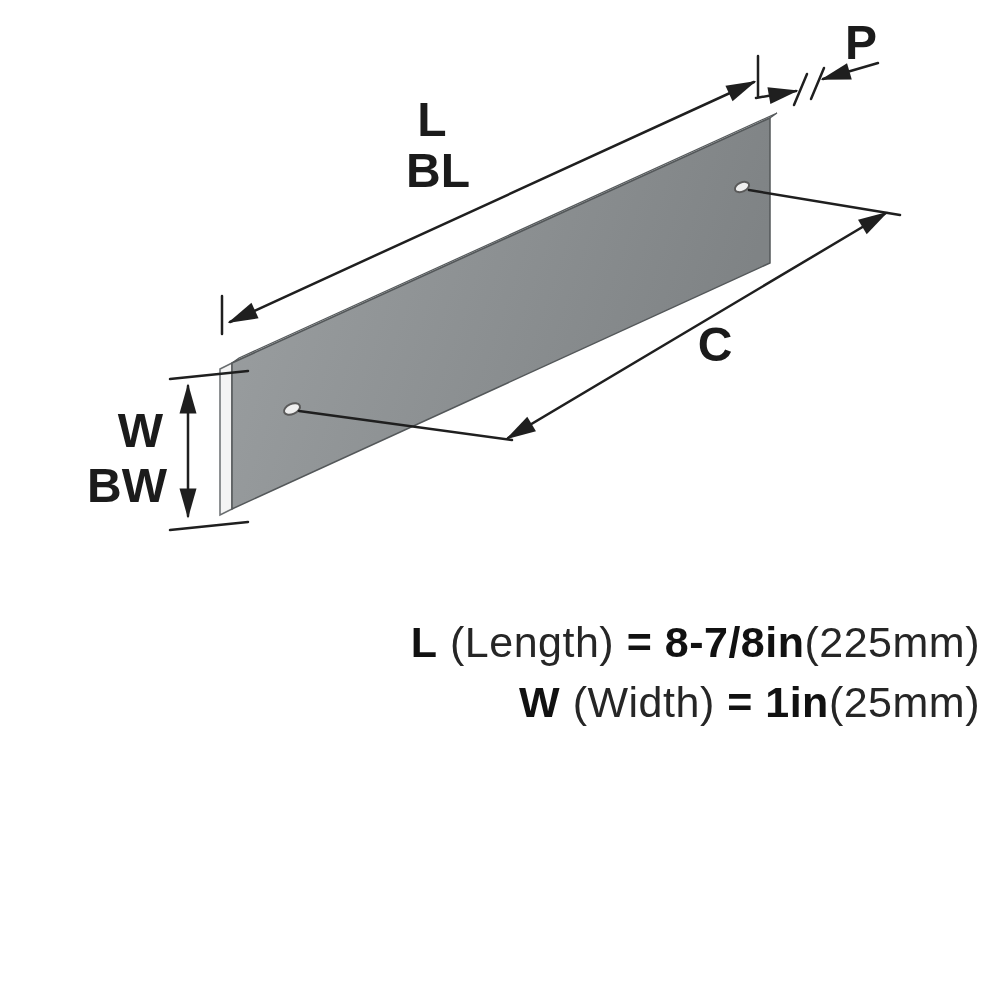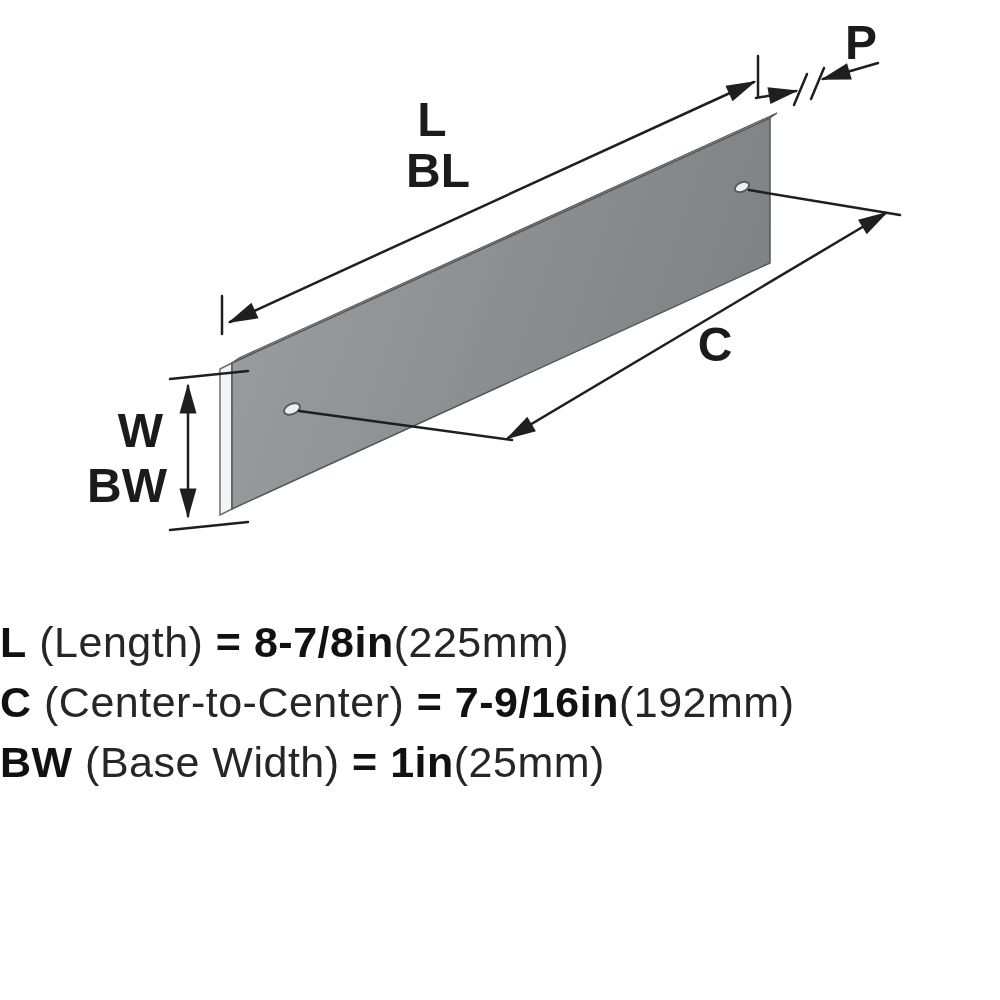--- a/index.html
+++ b/index.html
@@ -1,20 +1,20 @@
 <!DOCTYPE html>
 <html><head>
 <meta charset="utf-8">
 <style>
   html,body{margin:0;padding:0;background:#ffffff;}
   body{width:1000px;height:1000px;overflow:hidden;font-family:"Liberation Sans",sans-serif;}
   .canvas{position:relative;width:1000px;height:1000px;background:#ffffff;}
   svg text{font-family:"Liberation Sans",sans-serif;font-weight:700;fill:#1b1b1b;}
   .dim-label{font-size:48px;}
-  .legend{position:absolute;left:0;top:612px;width:980px;text-align:left;
+  .legend{position:absolute;left:0;top:612px;width:980px;text-align:right;
           font-size:43px;line-height:60px;color:#1b1b1b;letter-spacing:.5px;}
   .legend-row{white-space:nowrap;}
   .sym,.eq,.val{font-weight:700;color:#111;}
   .name,.metric{font-weight:400;color:#262626;}
 </style>
 </head>
 <body>
 
 <div class="canvas">
 
@@ -71,26 +71,20 @@
 
   
   <div class="legend">
     <div class="legend-row">
       <span class="sym">L</span>
       <span class="name">(Length)</span>
       <span class="eq">=</span>
       <span class="val">8-7/8in</span><span class="metric">(225mm)</span>
     </div>
     <div class="legend-row">
-      <span class="sym">C</span>
-      <span class="name">(Center-to-Center)</span>
-      <span class="eq">=</span>
-      <span class="val">7-9/16in</span><span class="metric">(192mm)</span>
-    </div>
-    <div class="legend-row">
-      <span class="sym">BW</span>
-      <span class="name">(Base Width)</span>
+      <span class="sym">W</span>
+      <span class="name">(Width)</span>
       <span class="eq">=</span>
       <span class="val">1in</span><span class="metric">(25mm)</span>
     </div>
   </div>
 
 </div>
 
 </body></html>

